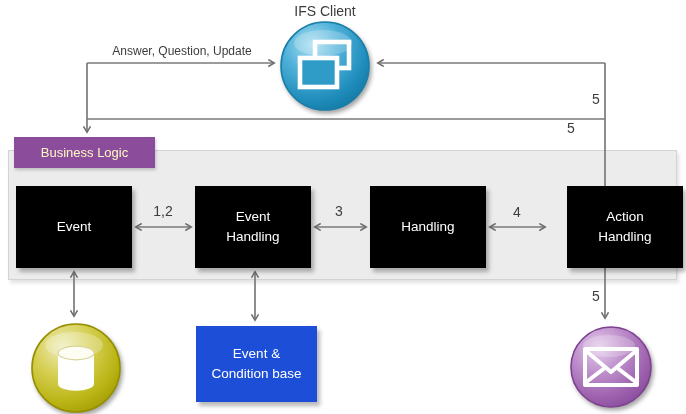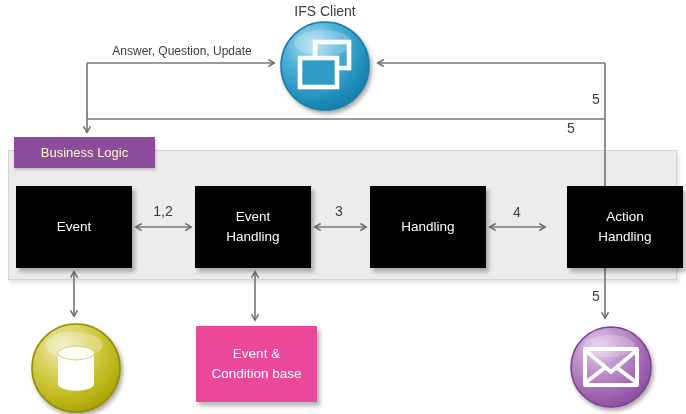--- a/index.html
+++ b/index.html
@@ -20,21 +20,21 @@
     color:#fef9c3;font-size:13px;box-shadow:1px 2px 3px rgba(0,0,0,0.2);
   }
   .module{
     position:absolute;top:186px;width:116px;height:82px;background:#000000;
     z-index:3;display:flex;flex-direction:column;align-items:center;justify-content:center;
     color:#fff;font-size:13.5px;line-height:1.5;text-align:center;
     box-shadow:3px 4px 4px rgba(0,0,0,0.28);
   }
   .module-ep{left:16px;} .module-eh{left:195px;} .module-ch{left:370px;} .module-ah{left:567px;}
   .store{
-    position:absolute;left:196px;top:326px;width:121px;height:76px;background:#ec4899;
+    position:absolute;left:196px;top:326px;width:121px;height:76px;background:#1d4ed8;
     z-index:3;display:flex;flex-direction:column;align-items:center;justify-content:center;
     color:#fff;font-size:13.5px;line-height:1.5;text-align:center;
     box-shadow:3px 4px 4px rgba(0,0,0,0.28);
   }
   .icon{position:absolute;z-index:3;filter:drop-shadow(2px 3px 2px rgba(0,0,0,0.35));}
   .icon-client{left:279px;top:20px;}
   .icon-db{left:30px;top:322px;}
   .icon-mail{left:569px;top:325px;}
 </style>
 </head>

